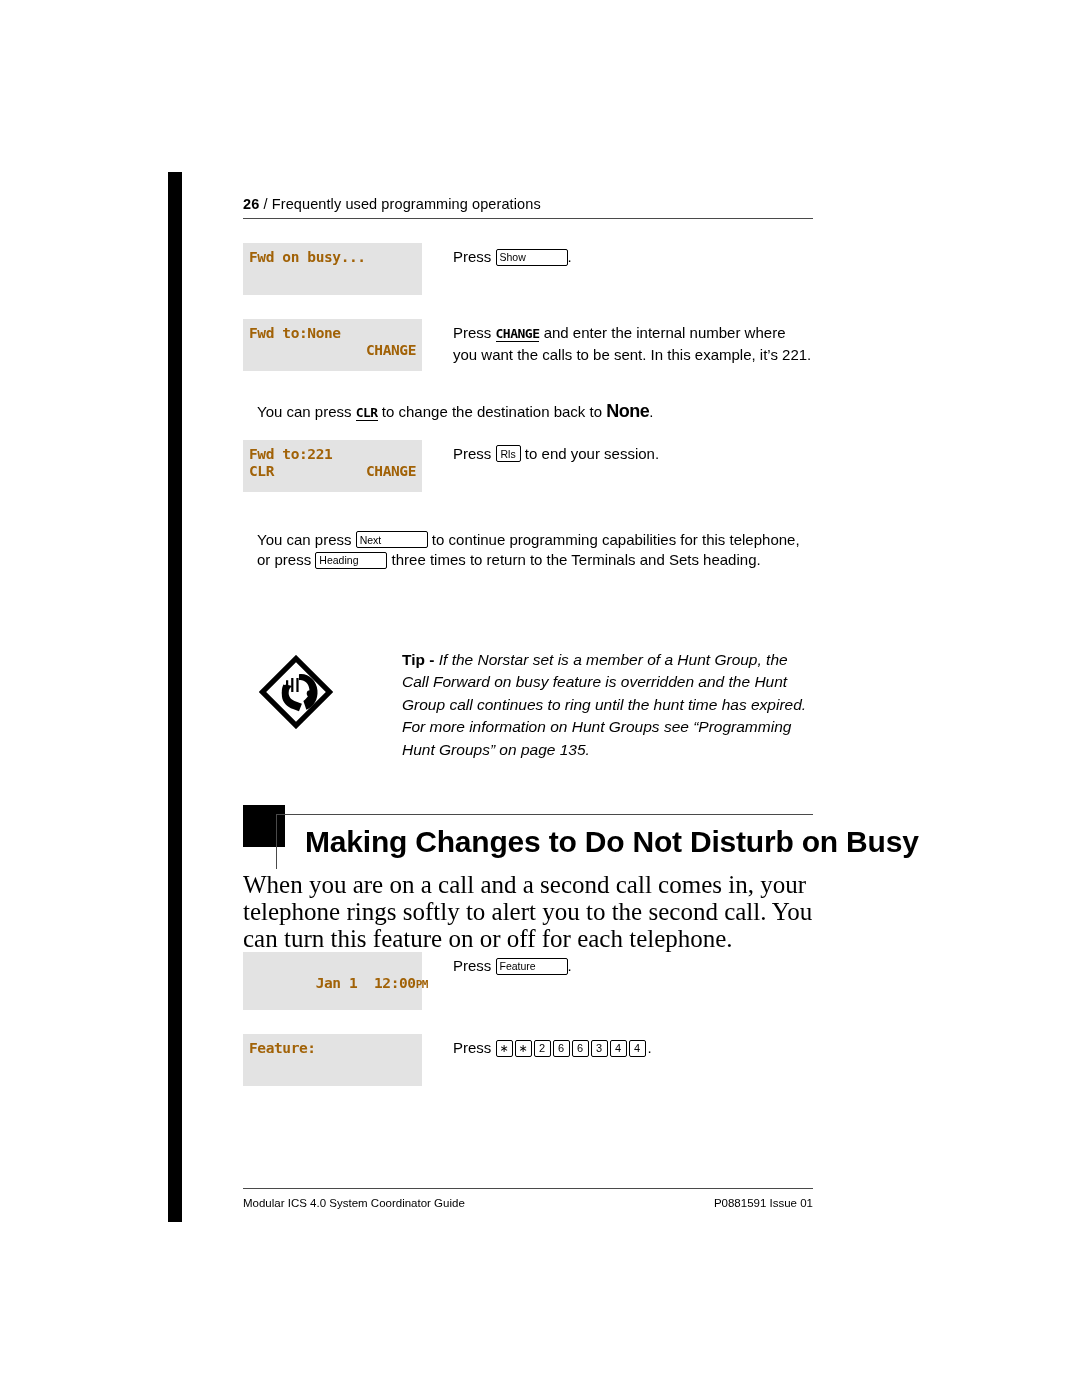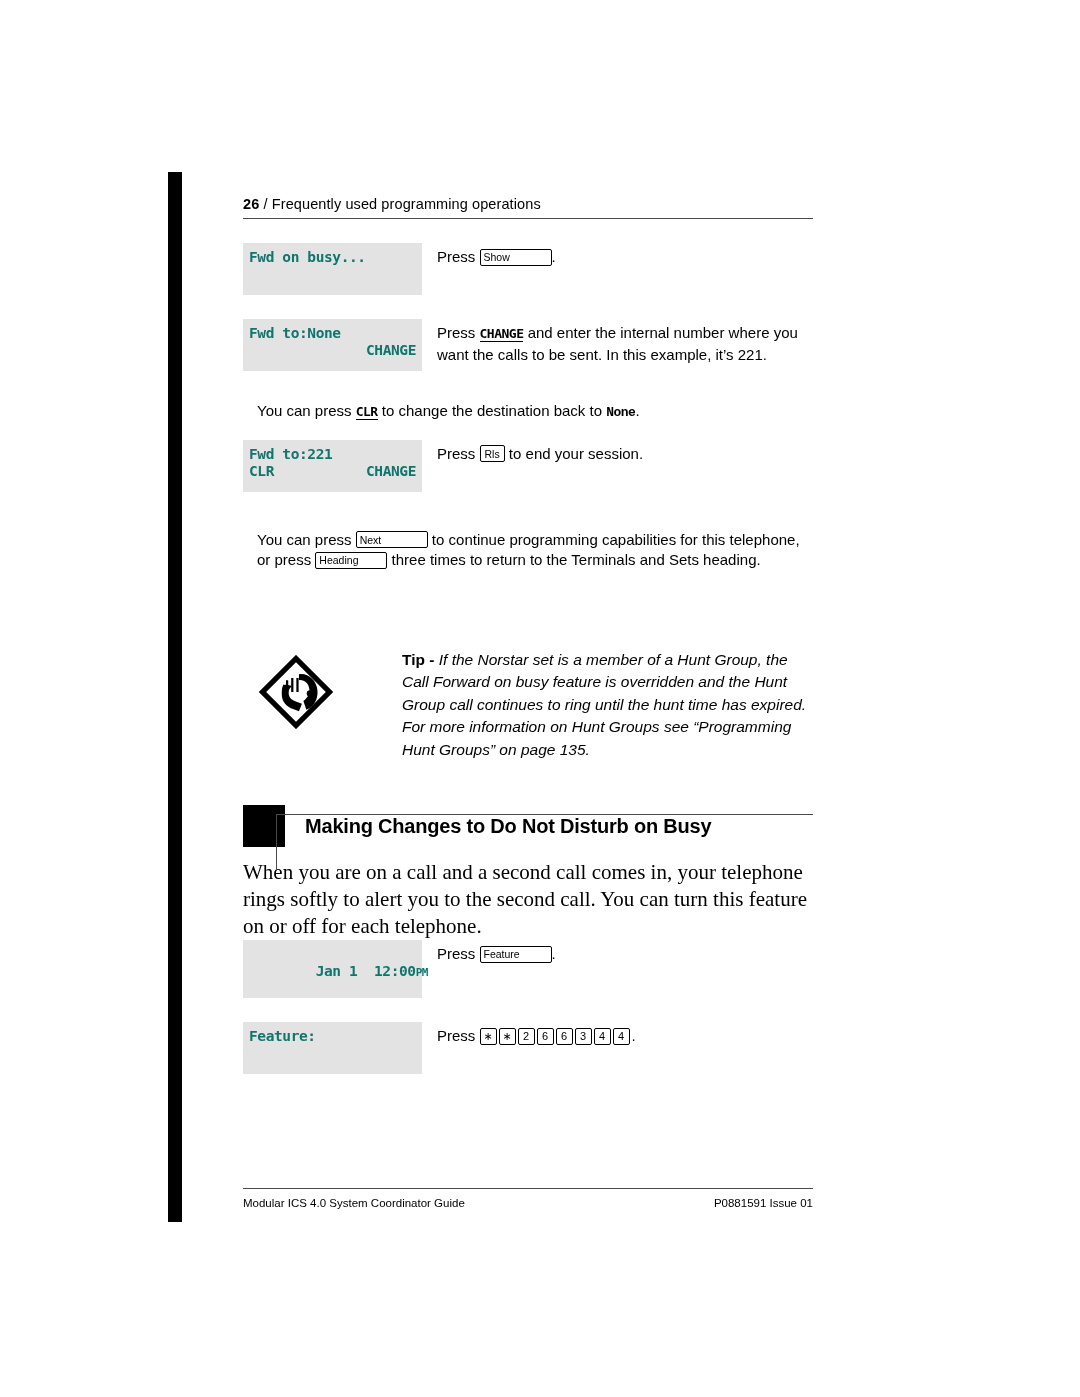--- a/index.html
+++ b/index.html
@@ -58,33 +58,33 @@
     min-height: 52px;
     background: #e3e3e3;
     box-sizing: border-box;
     padding: 6px 6px 0 6px;
     flex: 0 0 179px;
     font-family: "DejaVu Sans Mono", "Liberation Mono", monospace;
     font-size: 14.5px;
     font-weight: bold;
     line-height: 17px;
     letter-spacing: -0.4px;
-    color: #0f766e;
+    color: #a16207;
   }
   .lcd-row {
     display: flex;
     justify-content: space-between;
     white-space: pre;
   }
   .lcd-row.single { display: block; }
   .lcd-small { font-size: 11px; vertical-align: baseline; }
 
   .instr {
     flex: 1 1 auto;
-    padding-left: 15px;
+    padding-left: 31px;
     font-size: 15px;
     line-height: 20.5px;
     padding-top: 4px;
   }
 
   
   .prose {
     font-size: 15px;
     line-height: 20.5px;
     padding-left: 14px;
@@ -93,22 +93,22 @@
   
   .softkey {
     font-family: "DejaVu Sans Mono", "Liberation Mono", monospace;
     font-size: 13px;
     font-weight: bold;
     letter-spacing: -0.5px;
     border-bottom: 1.3px solid #000;
     padding-bottom: 0px;
   }
   .mono {
-    font-family: Liberation Mono, monospace;
-    font-size: 13px;
+    font-family: Liberation Sans, sans-serif;
+    font-size: 18px;
     font-weight: bold;
     letter-spacing: -0.5px;
   }
 
   
   .key {
     display: inline-block;
     border: 1.4px solid #000;
     border-radius: 2px;
     font-size: 10.5px;
@@ -179,33 +179,33 @@
     position: absolute;
     left: 33px;
     top: 9px;
     width: 0;
     height: 55px;
     border-left: 1.3px solid #4a4a4a;
   }
   .section-title {
     position: absolute;
     left: 62px;
-    top: 10px;
-    font-size: 20px;
+    top: 20px;
+    font-size: 30px;
     font-weight: bold;
     letter-spacing: -0.2px;
     white-space: nowrap;
   }
 
   
   .body-serif {
     font-family: "Liberation Serif", "DejaVu Serif", serif;
-    font-size: 21px;
+    font-size: 25px;
     line-height: 27px;
-    margin-top: 2px;
+    margin-top: 14px;
   }
 
   .subhead {
     font-size: 15px;
     font-weight: bold;
     padding-left: 42px;
     margin-top: 26px;
     margin-bottom: 6px;
   }
 

